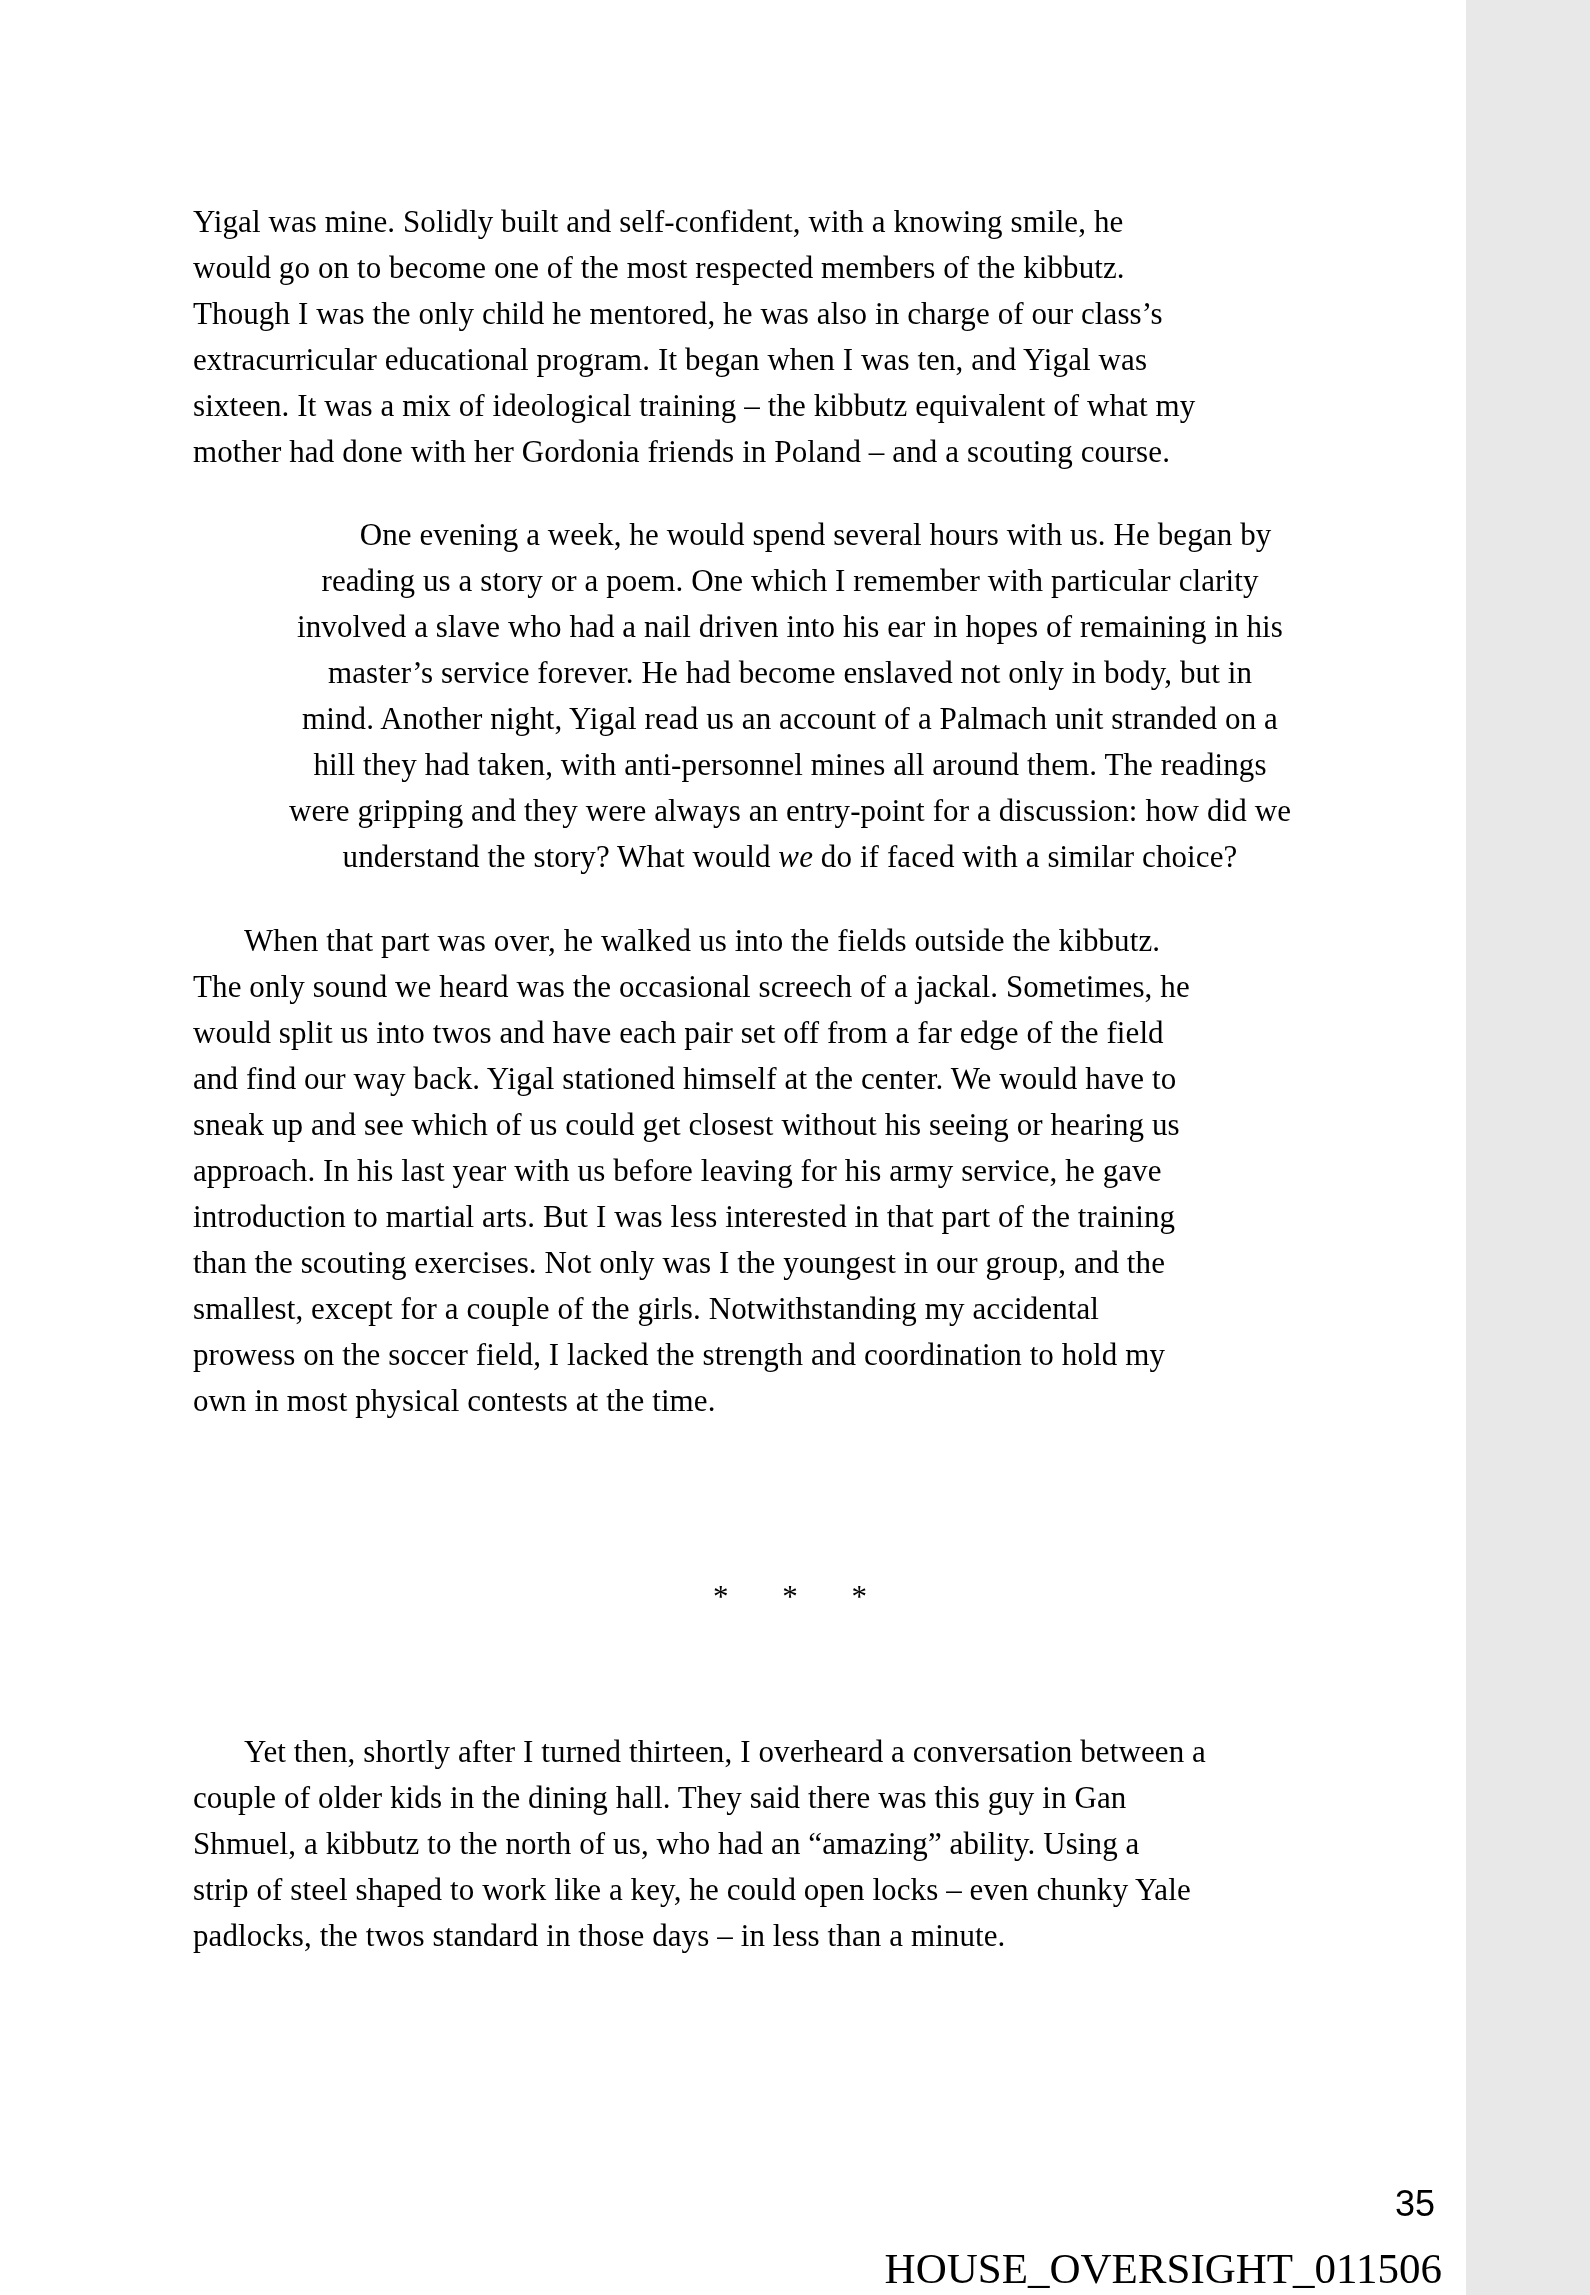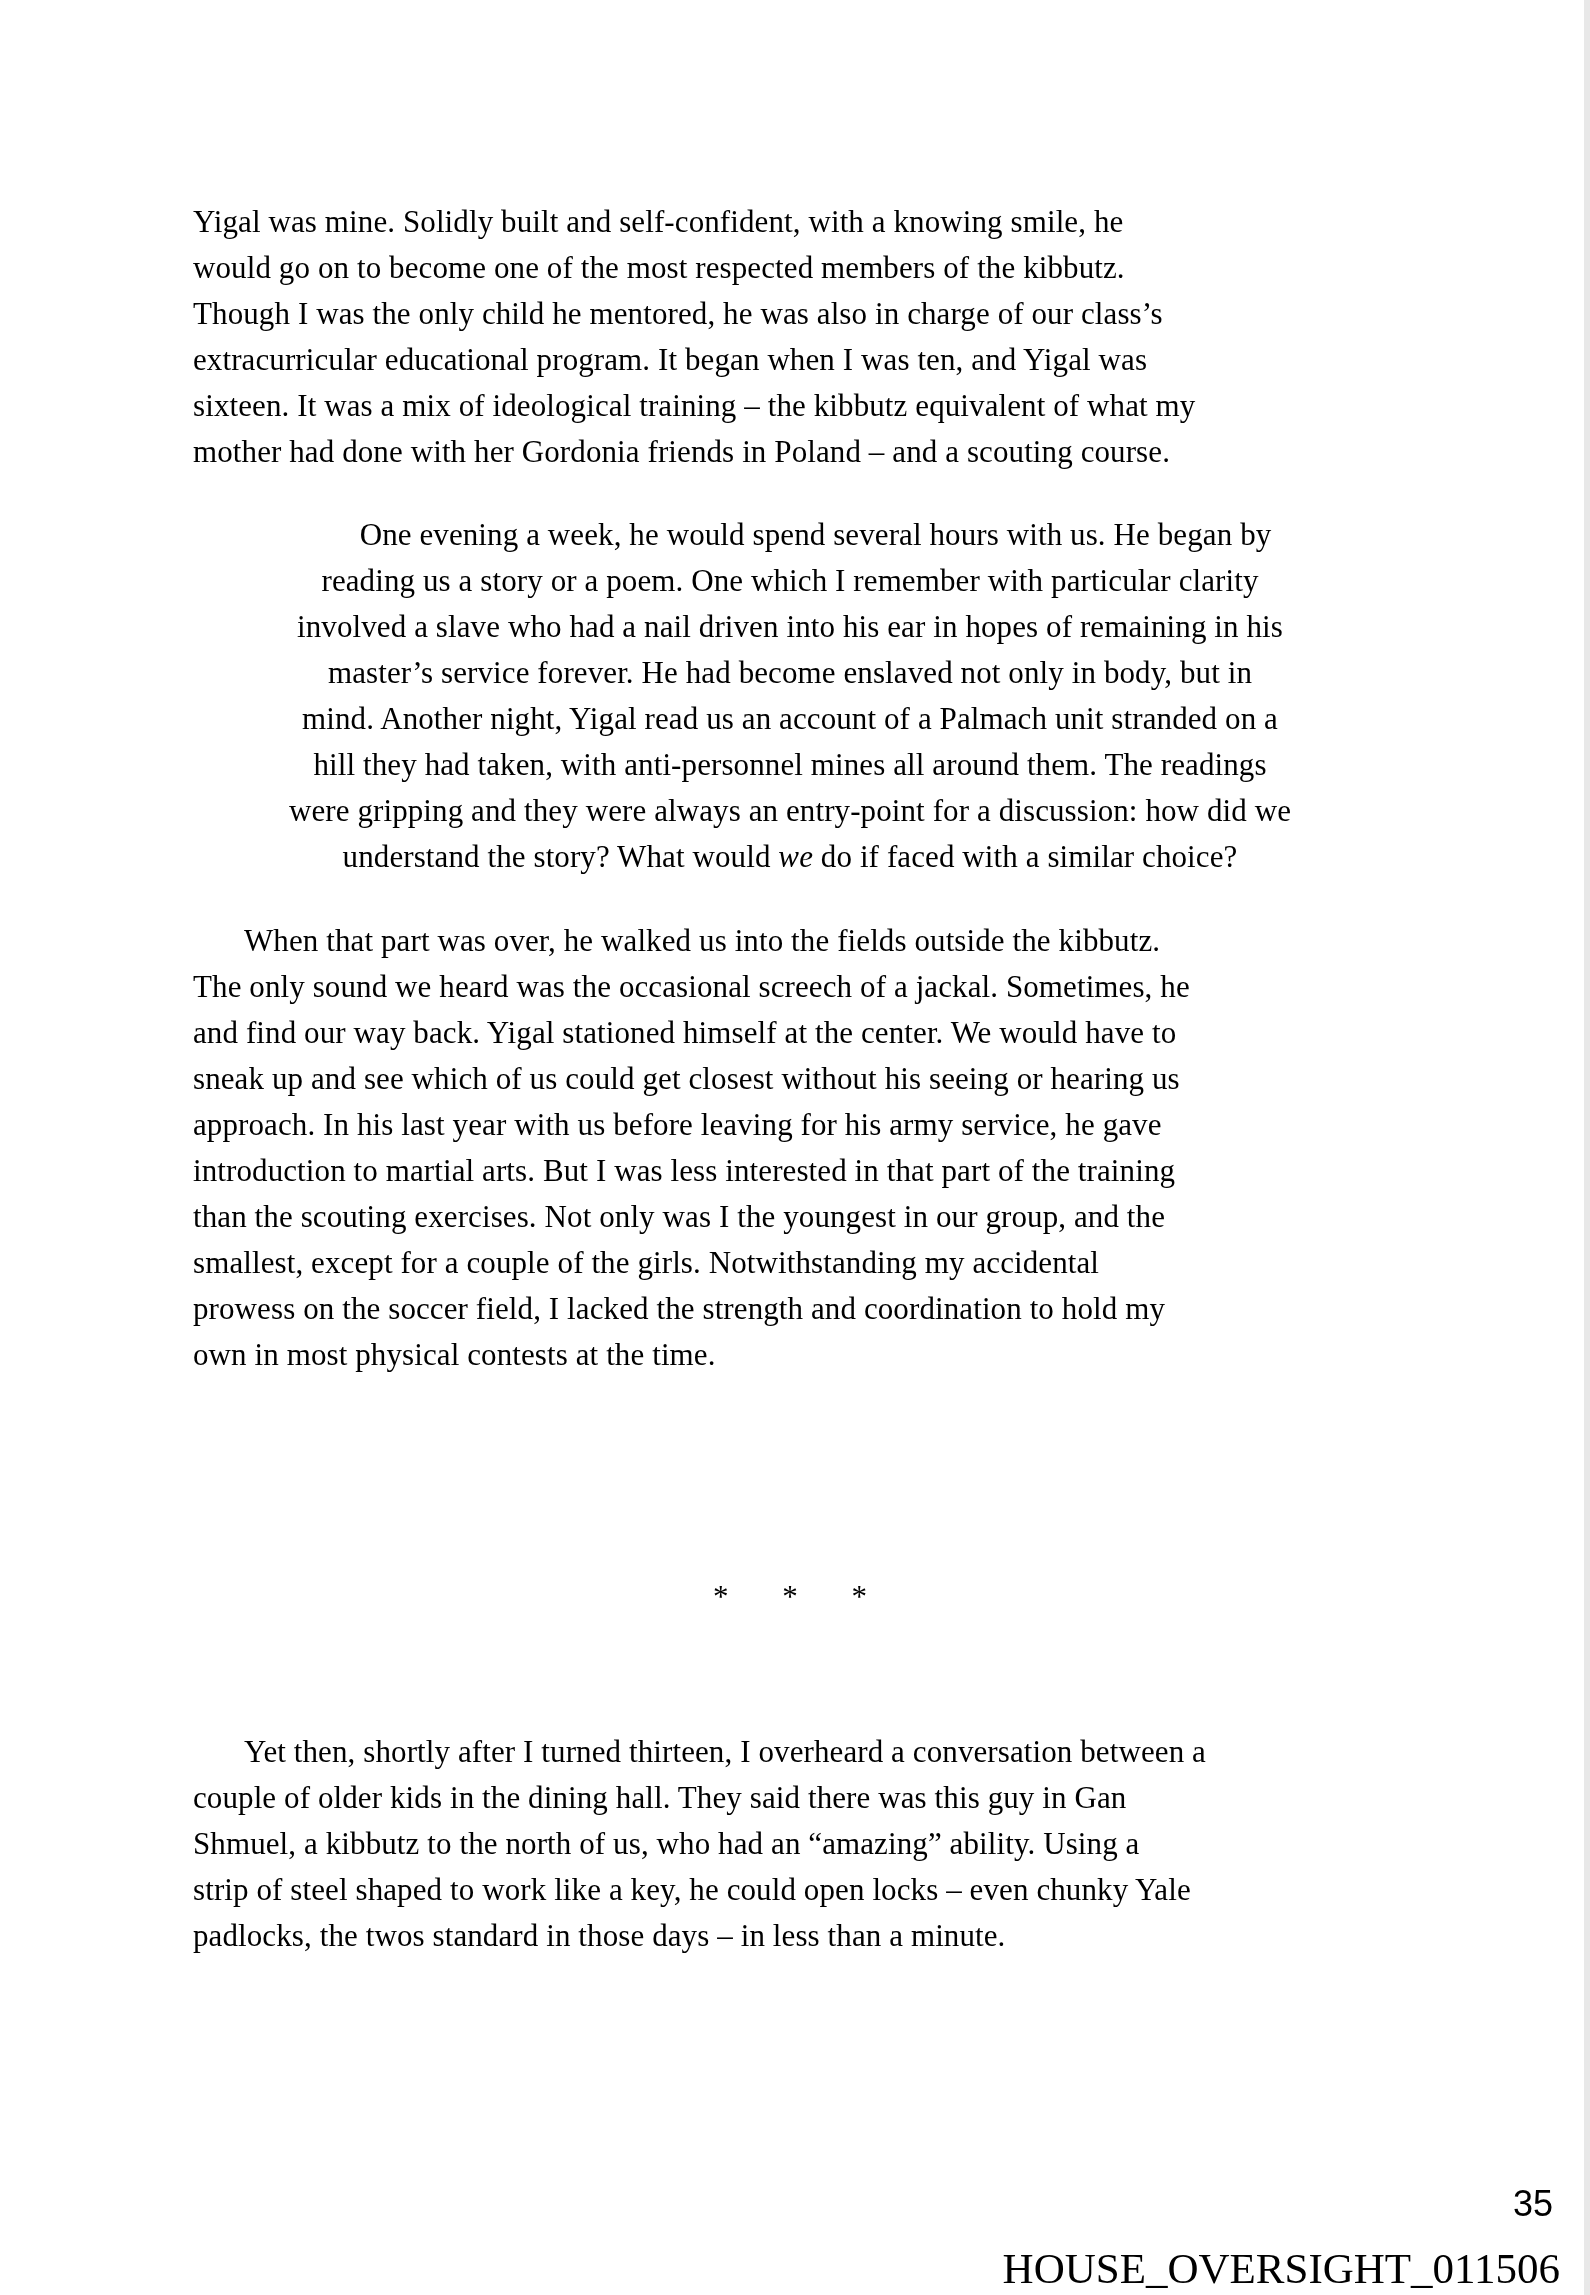--- a/index.html
+++ b/index.html
@@ -2,21 +2,21 @@
 <html style="font-size:10.3px"><head>
 <meta charset="utf-8">
 <style>
   html, body {
     margin: 0;
     padding: 0;
     background: #e8e8e8;
   }
   .page {
     position: relative;
-    width: 1584px;
+    width: 1466px;
     height: 2295px;
     background: #ffffff;
     color: #000000;
     font-family: "Liberation Serif", "DejaVu Serif", serif;
     overflow: hidden;
   }
   .para {
     position: absolute;
     left: 193px;
     width: 1194px;
@@ -86,20 +86,21 @@
       <div class="line">involved a slave who had a nail driven into his ear in hopes of remaining in his</div>
       <div class="line">master’s service forever. He had become enslaved not only in body, but in</div>
       <div class="line">mind. Another night, Yigal read us an account of a Palmach unit stranded on a</div>
       <div class="line">hill they had taken, with anti-personnel mines all around them. The readings</div>
       <div class="line">were gripping and they were always an entry-point for a discussion: how did we</div>
       <div class="line"><span>understand the story? What would </span><span class="em">we</span><span> do if faced with a similar choice?</span></div>
     </section>
   <section class="para indent" id="para-2">
       <div class="line">When that part was over, he walked us into the fields outside the kibbutz.</div>
       <div class="line">The only sound we heard was the occasional screech of a jackal. Sometimes, he</div>
+      <div class="line">would split us into twos and have each pair set off from a far edge of the field</div>
       <div class="line">and find our way back. Yigal stationed himself at the center. We would have to</div>
       <div class="line">sneak up and see which of us could get closest without his seeing or hearing us</div>
       <div class="line">approach. In his last year with us before leaving for his army service, he gave</div>
       <div class="line">introduction to martial arts. But I was less interested in that part of the training</div>
       <div class="line">than the scouting exercises. Not only was I the youngest in our group, and the</div>
       <div class="line">smallest, except for a couple of the girls. Notwithstanding my accidental</div>
       <div class="line">prowess on the soccer field, I lacked the strength and coordination to hold my</div>
       <div class="line">own in most physical contests at the time.</div>
     </section>
 

